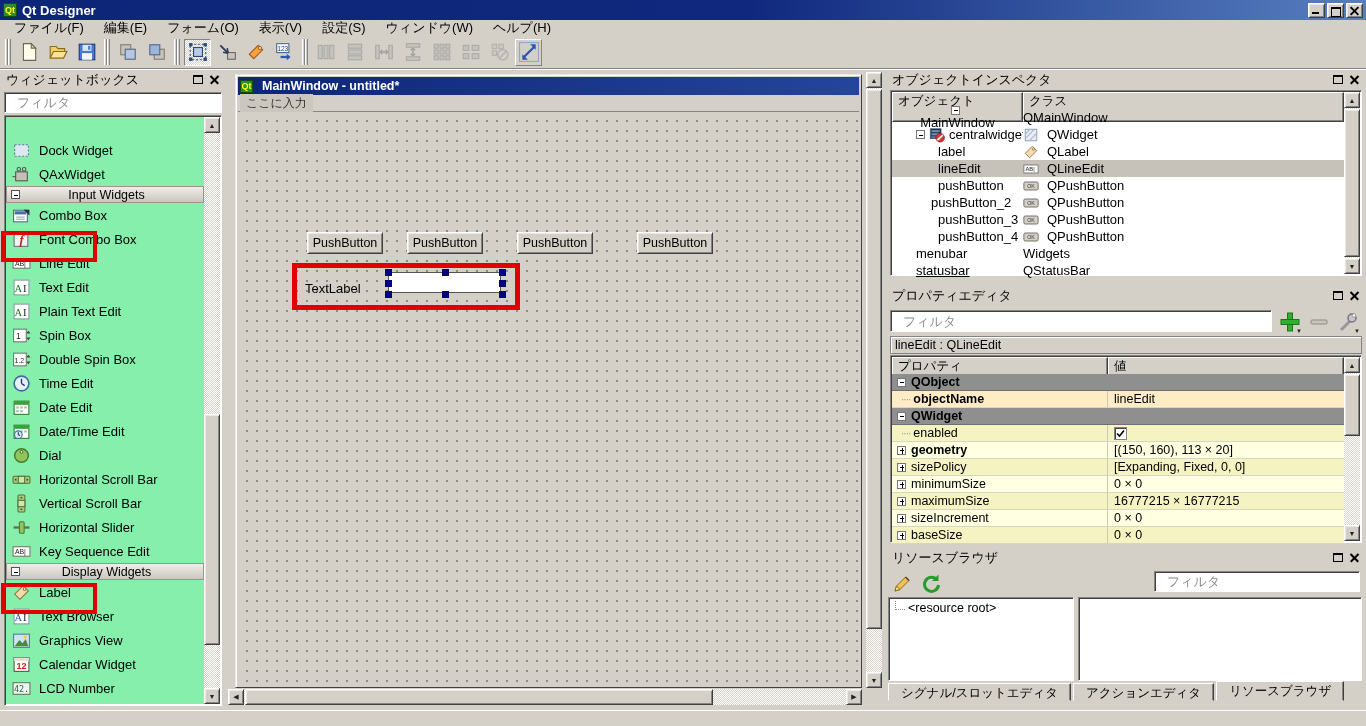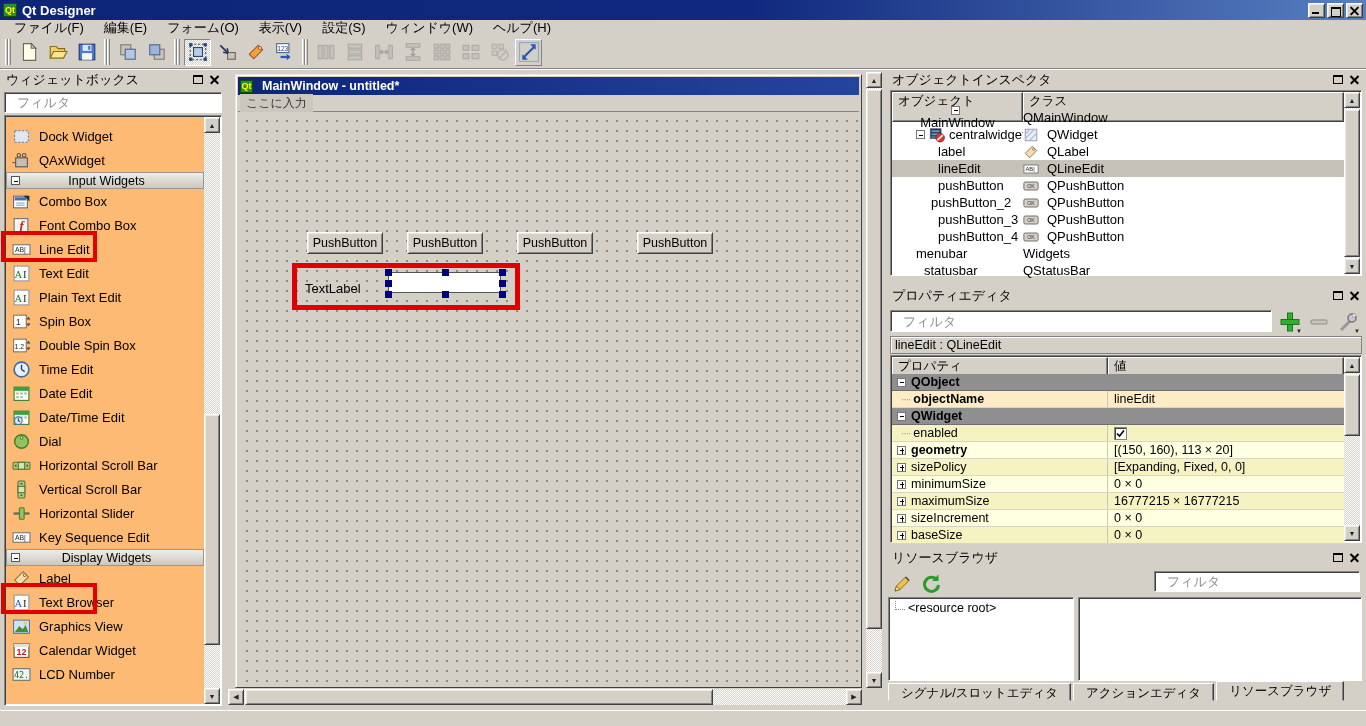--- a/index.html
+++ b/index.html
@@ -55,21 +55,21 @@
   .dock-btns { margin-left:auto; display:flex; gap:6px; align-items:center; }
   .float-btn { width:10px; height:9px; border:1px solid #000; border-top-width:2px; position:relative; background:#d4d0c8; }
   .close-btn { width:11px; height:11px; position:relative; }
   .close-btn::before,.close-btn::after { content:''; position:absolute; left:0; top:4.5px; width:11px; height:1.6px; background:#000; }
   .close-btn::before { transform:rotate(45deg); } .close-btn::after { transform:rotate(-45deg); }
 
   
   #widgetbox { left:2px; top:70px; width:222px; height:636px; }
   .wb-filter { position:absolute; left:2px; top:22px; width:218px; height:21px; }
   .wb-list { position:absolute; left:2px; top:45px; width:218px; height:591px; background:#fff; }
-  .wb-items { position:absolute; left:1px; top:1px; right:17px; bottom:1px; padding-top:7px; overflow:hidden; background:#fdba74; }
+  .wb-items { position:absolute; left:1px; top:1px; right:17px; bottom:1px; padding-top:21px; overflow:hidden; background:#86efac; }
   .wb-row { height:24px; display:flex; align-items:center; gap:8px; padding-left:6px; position:relative; }
   .wb-row svg { width:19px; height:19px; flex:0 0 auto; }
   .wb-cat { height:17px; background:linear-gradient(#efede8,#cbc7bf); border:1px solid #9a968d; display:flex; align-items:center; font-size:12.5px; }
   .wb-cat .minus-box { width:9px; height:9px; border:1px solid #555; background:#fff; margin:0 4px; position:relative; }
   .wb-cat .minus-box::after { content:''; position:absolute; left:1.5px; top:3.5px; width:4.5px; height:1px; background:#000; }
   .wb-cat .cat-label { flex:1; text-align:center; margin-right:14px; }
 
   
   .vsb { position:absolute; width:16px; background:repeating-conic-gradient(#ffffff 0% 25%, #d6d2ca 25% 50%) 0 0 / 2px 2px; }
   .hsb { position:absolute; height:16px; background:repeating-conic-gradient(#ffffff 0% 25%, #d6d2ca 25% 50%) 0 0 / 2px 2px; }
@@ -692,21 +692,21 @@
             </div>
             <div class="insp-row">
               <div class="insp-obj" style="padding-left: 24px;">
                 <span>menubar</span>
               </div>
               <div class="insp-cls">
                 <span>Widgets</span>
               </div>
             </div>
             <div class="insp-row">
-              <div class="insp-obj" style="padding-left: 32px;">
+              <div class="insp-obj" style="padding-left: 24px; text-decoration: underline;">
                 <span>statusbar</span>
               </div>
               <div class="insp-cls">
                 <span>QStatusBar</span>
               </div>
             </div>
           </div>
         <div class="vsb" style="right:1px; top:1px; bottom:1px;">
           <div class="sb-btn raised" style="top:0;">▲</div>
           <div class="sb-thumb raised" style="top:17px; bottom:17px; left:0; width:16px;"></div>

